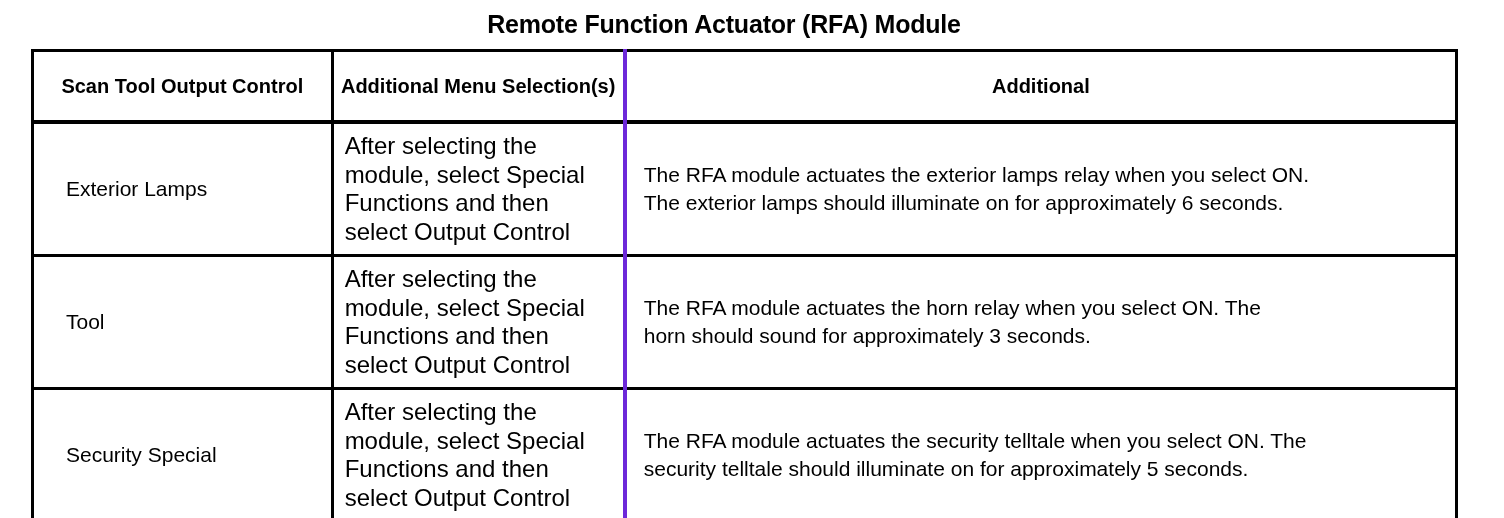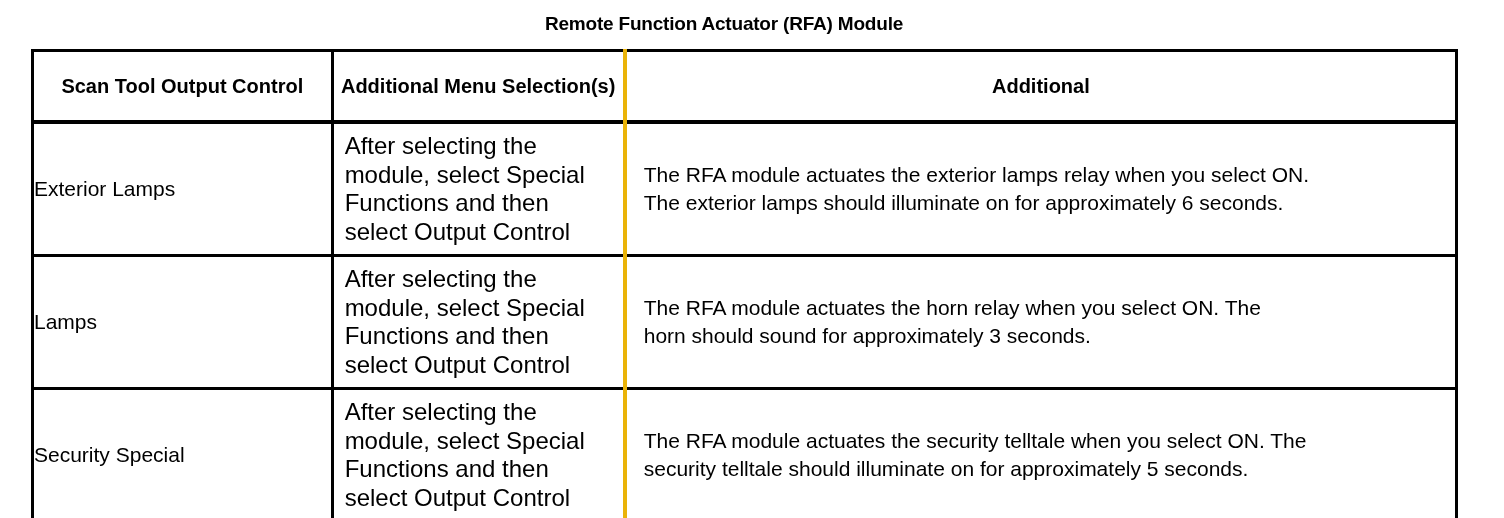--- a/index.html
+++ b/index.html
@@ -15,21 +15,21 @@
     overflow: hidden;
     position: relative;
   }
 
   .page-title {
     position: absolute;
     left: 0;
     top: 9px;
     width: 1448px;
     text-align: center;
-    font-size: 19px;
+    font-size: 25px;
     font-weight: bold;
     letter-spacing: -0.2px;
     line-height: 30px;
     white-space: nowrap;
   }
 
   .rfa-table {
     position: absolute;
     left: 31px;
     top: 49px;
@@ -52,21 +52,21 @@
     line-height: 25px;
   }
 
   
   .rfa-table th.col1,
   .rfa-table td.col1 {
     border-right: 3px solid #000000;
   }
   .rfa-table th.col2,
   .rfa-table td.col2 {
-    border-right: 4px solid #eab308;
+    border-right: 4px solid #6d28d9;
   }
 
   
   .rfa-table thead tr {
     border-bottom: 4px solid #000000;
     padding-left: 44px;
   }
   .rfa-table thead th {
     height: 60px;
     text-align: center;
@@ -83,21 +83,21 @@
   .rfa-table tbody tr:last-child {
     border-bottom: 0;
   }
 
   .rfa-table tbody td {
     height: 120px;
     font-weight: normal;
   }
 
   td.col1 .cell-inner {
-    padding: 6px 10px 6px 0;
+    padding: 6px 10px 6px 32px;
     font-size: 21px;
     line-height: 26px;
   }
   td.col2 .cell-inner {
     padding: 8px 8px 8px 11px;
     font-size: 24px;
     line-height: 28.5px;
   }
   td.col3 .cell-inner {
     padding: 8px 14px 8px 17px;
@@ -140,21 +140,21 @@
 Functions and then
 select Output Control</div>
       </td>
       <td class="col3">
         <div class="cell-inner">The RFA module actuates the exterior lamps relay when you select ON.
 The exterior lamps should illuminate on for approximately 6 seconds.</div>
       </td>
     </tr>
     <tr>
       <td class="col1">
-        <div class="cell-inner">Lamps</div>
+        <div class="cell-inner">Tool</div>
       </td>
       <td class="col2">
         <div class="cell-inner">After selecting the
 module, select Special
 Functions and then
 select Output Control</div>
       </td>
       <td class="col3">
         <div class="cell-inner">The RFA module actuates the horn relay when you select ON. The
 horn should sound for approximately 3 seconds.</div>

